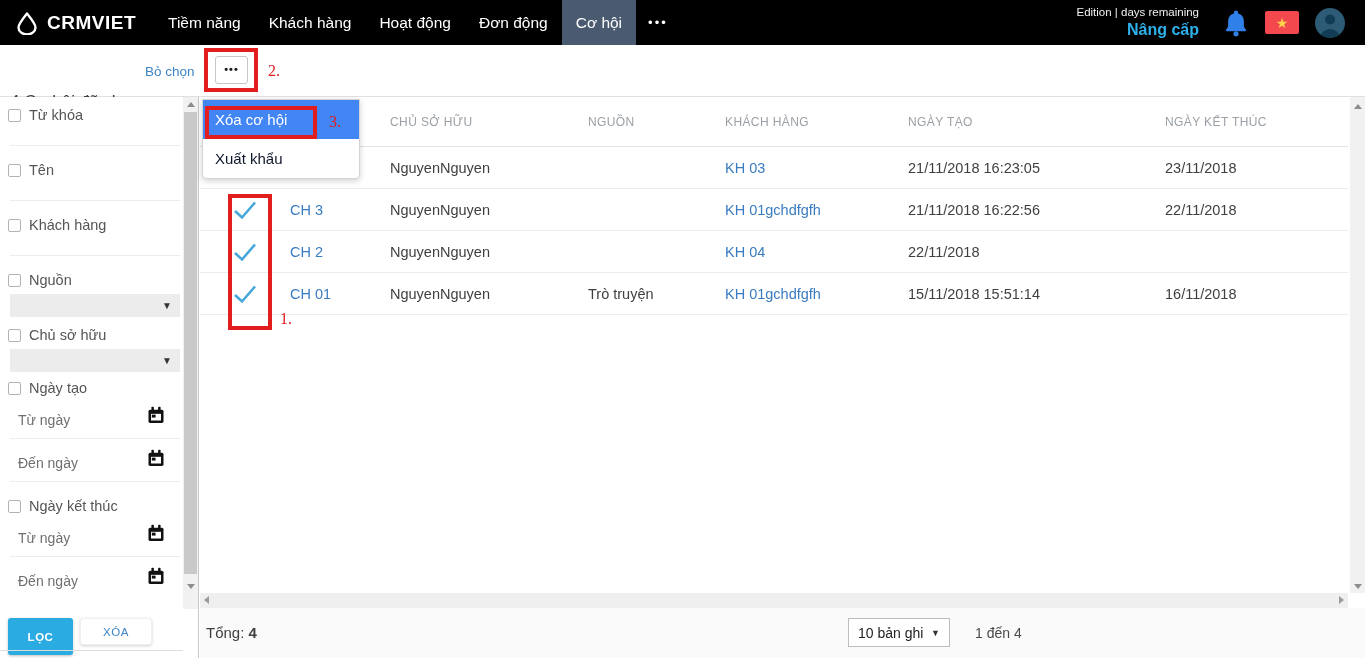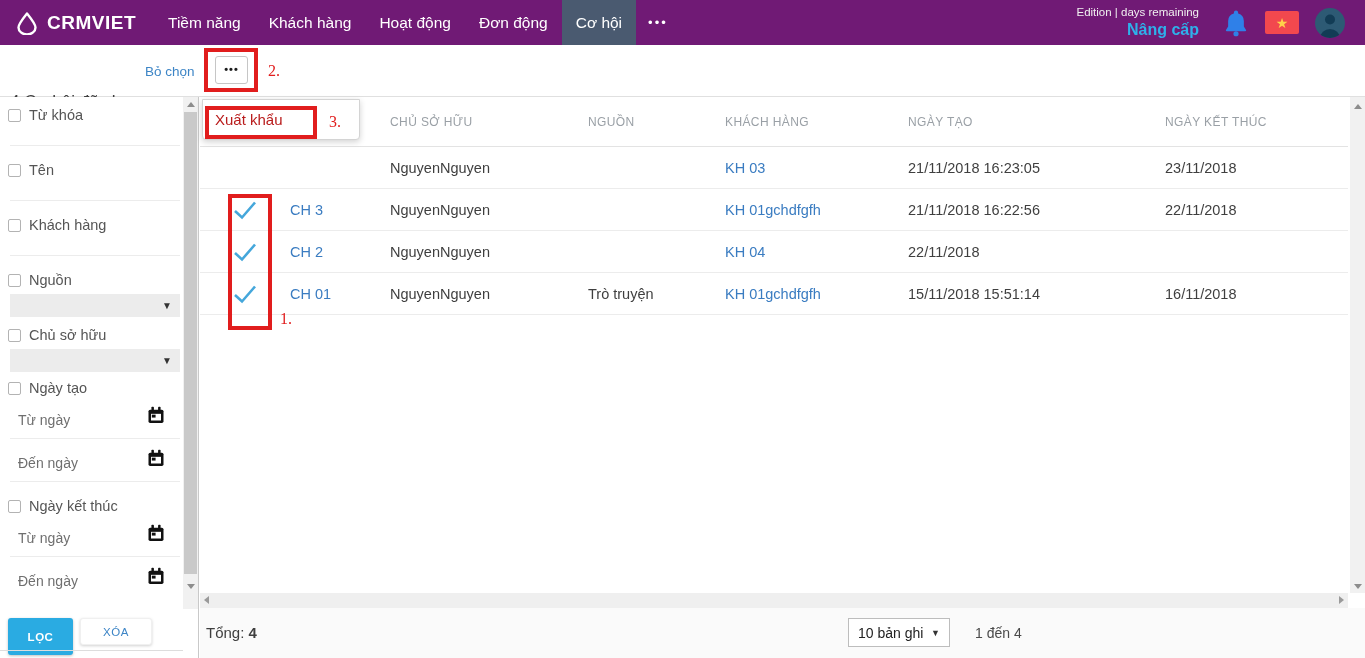--- a/index.html
+++ b/index.html
@@ -2,21 +2,21 @@
 <html><head>
 <meta charset="utf-8">
 <style>
   * { margin:0; padding:0; box-sizing:border-box; }
   html,body { width:1365px; height:658px; overflow:hidden; background:#fff;
     font-family:"Liberation Sans","DejaVu Sans",sans-serif; }
   .stage { position:relative; width:1365px; height:658px; background:#fff; }
 
   
   .topnav { position:absolute; left:0; top:0; width:1365px; height:45px;
-    background:#701a75; display:flex; align-items:center; color:#fff; }
+    background:#000000; display:flex; align-items:center; color:#fff; }
   .brand { display:flex; align-items:center; gap:8px; padding:0 18px 0 15px; }
   .brand svg { display:block; }
   .brand-name { font-size:19px; font-weight:bold; letter-spacing:.5px; }
   .nav-items { display:flex; height:45px; }
   .nav-item { display:flex; align-items:center; padding:0 14px; font-size:15.5px;
     cursor:pointer; white-space:nowrap; }
   .nav-item.active { background:#4a5a70; }
   .nav-more { display:flex; align-items:center; padding:0 12px; font-size:13px;
     letter-spacing:2px; cursor:pointer; }
   .nav-right { margin-left:auto; display:flex; align-items:center; gap:16px; padding-right:20px; }
@@ -102,21 +102,21 @@
   .pagesize { position:absolute; left:648px; top:10px; width:102px; height:29px;
     background:#fff; border:1px solid #bdbdbd; display:flex; align-items:center;
     justify-content:space-between; padding:0 9px; font-size:14px; color:#222; cursor:pointer; }
   .range { position:absolute; left:775px; top:17px; font-size:14px; color:#4a4a4a; }
 
   
   .ctx-menu { position:absolute; left:202px; top:99px; width:158px; background:#fff;
     border:1px solid #d4d4d4; border-radius:0 0 4px 4px;
     box-shadow:0 2px 6px rgba(0,0,0,.18); z-index:20; }
   .ctx-item { height:39px; display:flex; align-items:center; padding-left:12px;
-    font-size:15px; color:#b91c1c; cursor:pointer; }
+    font-size:15px; color:#0f172a; cursor:pointer; }
   .ctx-item.hl { background:#4285f4; color:#fff; }
 
   
   .ann-rect { position:absolute; border:4px solid #e11d1d; z-index:30; pointer-events:none; }
   .ann-label { position:absolute; color:#e11d1d; font-family:"Liberation Serif","DejaVu Serif",serif;
     font-size:16px; z-index:30; pointer-events:none; }
   .r-more { left:204px; top:48px; width:54px; height:44px; }
   .l-2 { left:268px; top:62px; }
   .r-menu { left:205px; top:106px; width:112px; height:33px; }
   .l-3 { left:329px; top:113px; }
@@ -369,20 +369,21 @@
       <b>4</b>
     </div>
     <div class="pagesize">
       <span>10 bản ghi</span>
       <span style="font-size:9px;color:#333;">▼</span>
     </div>
     <div class="range">1 đến 4</div>
   </div>
 
   <div class="ctx-menu">
+    <div class="ctx-item hl">Xóa cơ hội</div>
     <div class="ctx-item">Xuất khẩu</div>
   </div>
 
   <div class="ann-rect r-more"></div>
   <div class="ann-label l-2">2.</div>
   <div class="ann-rect r-menu"></div>
   <div class="ann-label l-3">3.</div>
   <div class="ann-rect r-checks"></div>
   <div class="ann-label l-1">1.</div>
 

